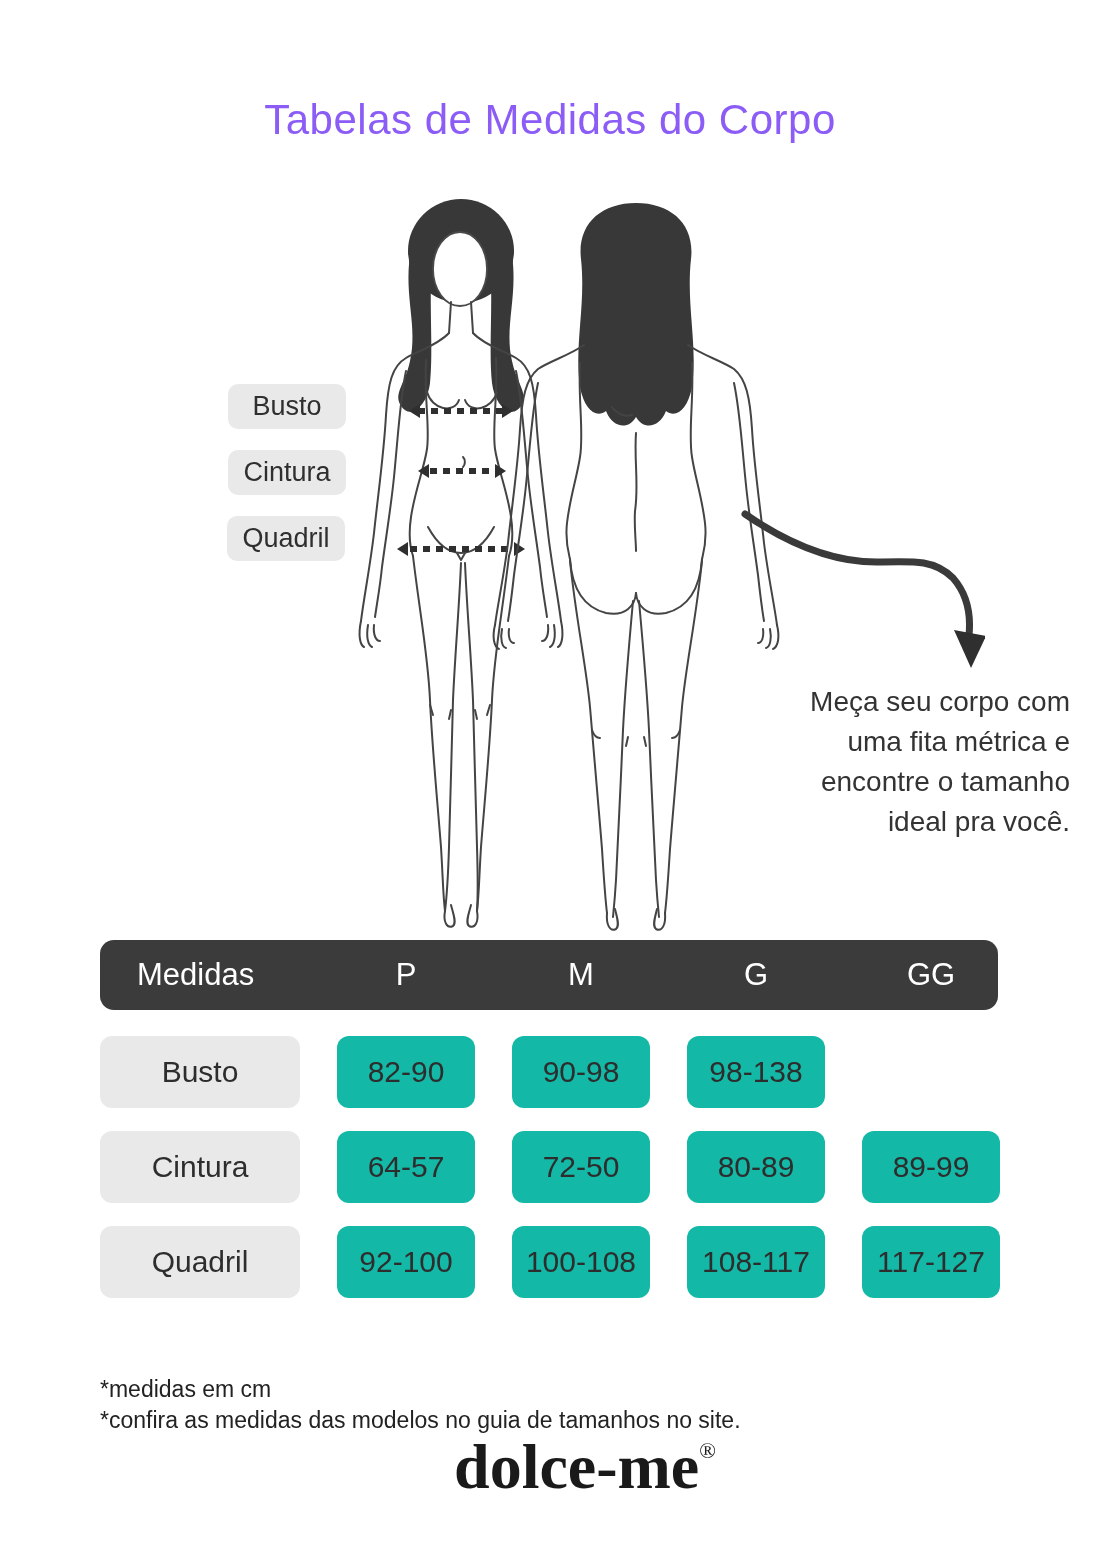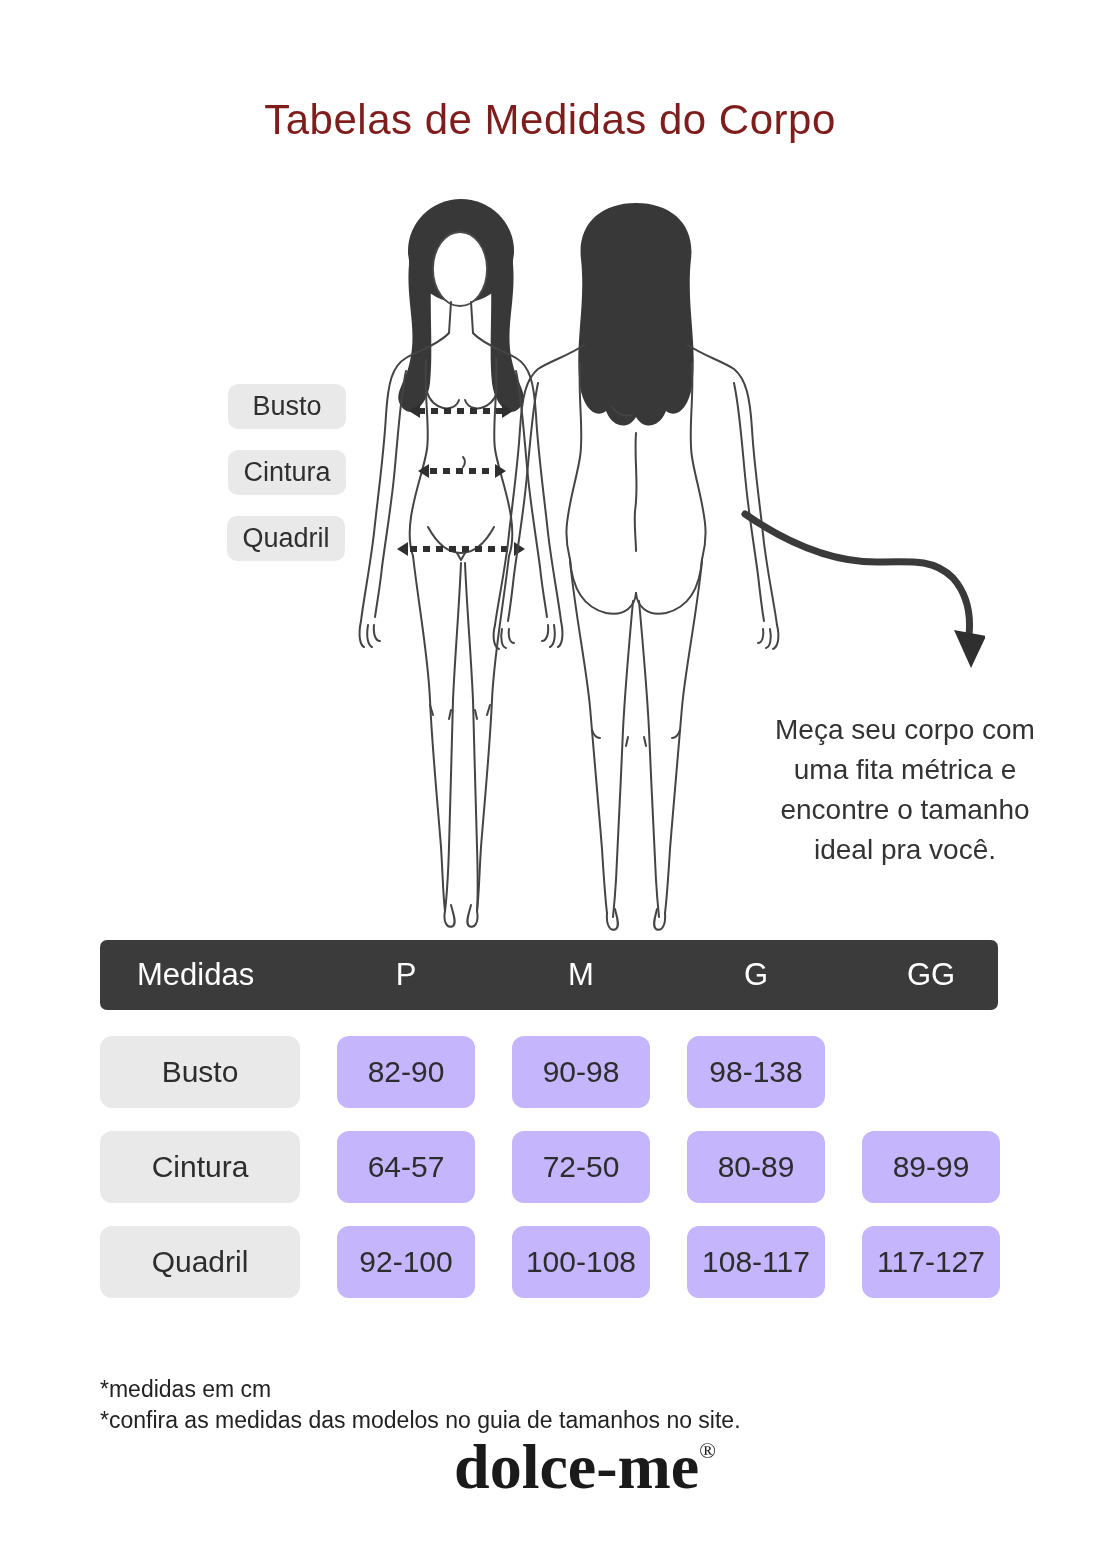--- a/index.html
+++ b/index.html
@@ -2,52 +2,52 @@
 <html><head>
 <meta charset="utf-8">
 <style>
   html,body{margin:0;padding:0;background:#fff;}
   .page{
     position:relative;width:1100px;height:1556px;background:#ffffff;overflow:hidden;
     font-family:"Liberation Sans","DejaVu Sans",sans-serif;color:#333;
   }
   .title{
     position:absolute;top:96px;left:0;width:100%;text-align:center;
-    font-size:42px;font-weight:400;letter-spacing:.5px;color:#7f1d1d;
+    font-size:42px;font-weight:400;letter-spacing:.5px;color:#8b5cf6;
   }
   .measure-label{
     position:absolute;width:118px;height:45px;background:#e9e9e9;border-radius:10px;
     display:flex;align-items:center;justify-content:center;
     font-size:27px;color:#2f2f2f;
   }
   .lbl-busto{left:228px;top:384px;}
   .lbl-cintura{left:228px;top:450px;}
   .lbl-quadril{left:227px;top:516px;}
   .figures{position:absolute;left:330px;top:185px;width:460px;height:750px;}
   .arrow{position:absolute;left:735px;top:500px;width:250px;height:175px;}
   .instruction{
-    position:absolute;left:740px;top:682px;width:330px;text-align:center;
-    font-size:28px;line-height:40px;color:#333;margin-top:28px;
+    position:absolute;left:740px;top:682px;width:330px;text-align:right;
+    font-size:28px;line-height:40px;color:#333;
   }
   .size-table{position:absolute;left:100px;top:940px;width:898px;}
   .t-grid{display:grid;grid-template-columns:200px 138px 138px 138px 138px;column-gap:37px;}
   .t-head{
-    background:#3b3b3b;border-radius:7px;height:70px;align-items:center;color:#fff;
+    background:#3b3b3b;border-radius:14px;height:70px;align-items:center;color:#fff;
     font-size:31px;
   }
   .t-head .head-label{padding-left:37px;}
   .t-head .head-size{text-align:center;}
   .t-row{height:72px;margin-top:23px;}
   .t-row.first{margin-top:26px;}
   .cell{
     display:flex;align-items:center;justify-content:center;border-radius:12px;
     font-size:30px;color:#2d2d2d;
   }
   .cell-label{background:#e9e9e9;}
-  .cell-value{background:#c4b5fd;}
+  .cell-value{background:#14b8a6;}
   .notes{position:absolute;left:100px;top:1374px;font-size:23px;line-height:31px;color:#222;}
   .logo{
     position:absolute;top:1430px;left:0;width:100%;text-align:center;
     font-family:"Liberation Serif","DejaVu Serif",serif;font-weight:700;
     font-size:64px;color:#1a1a1a;letter-spacing:0;padding-left:35px;
   }
   .logo sup{font-size:22px;vertical-align:30px;font-weight:400;}
   
   .ln{stroke:#444;stroke-width:2;fill:none;stroke-linecap:round;stroke-linejoin:round;}
   .hair{fill:#383838;stroke:none;}

